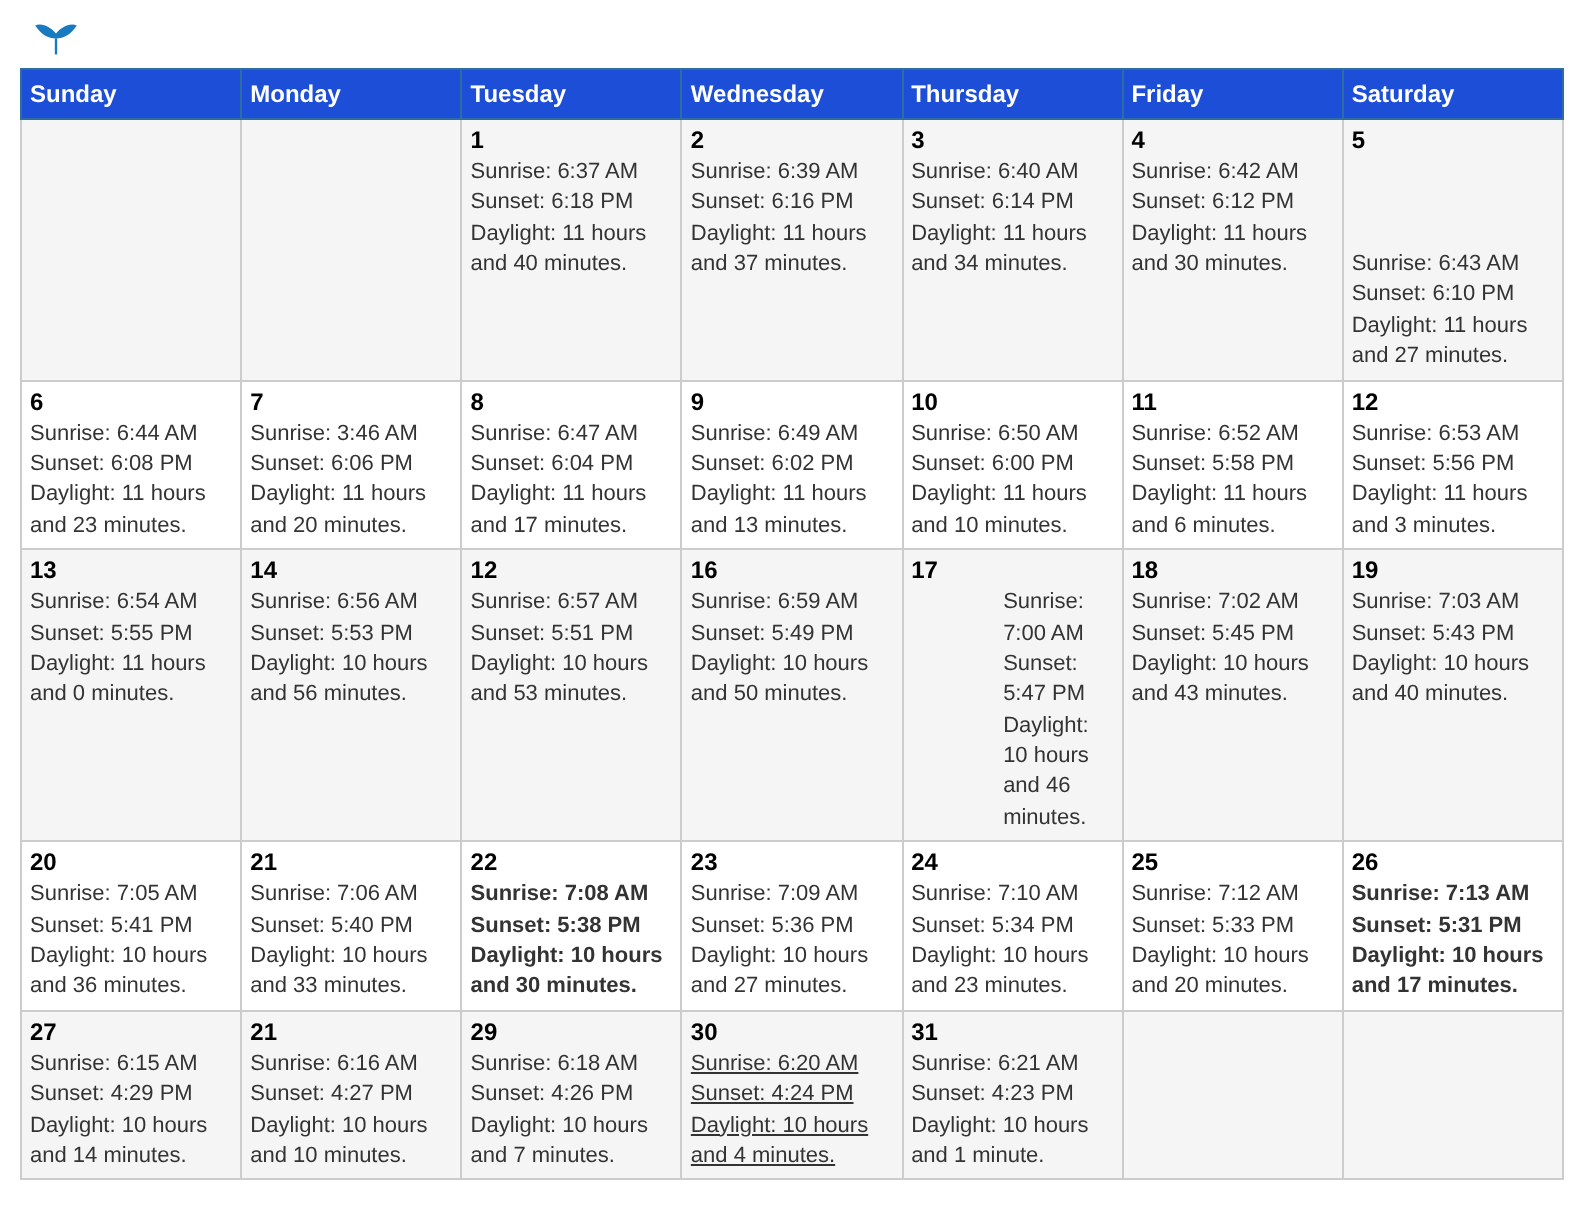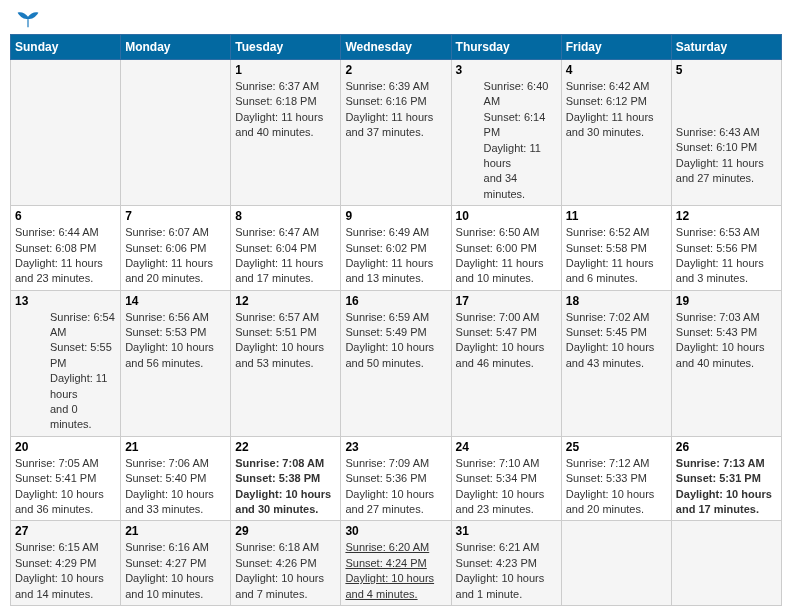--- a/index.html
+++ b/index.html
@@ -48,21 +48,21 @@
     .subtitle {
       font-size: 14px;
       color: #555;
     }
     .calendar {
       width: 100%;
       border-collapse: collapse;
       font-size: 11px;
     }
     .calendar thead th {
-      background-color: #0369a1;
+      background-color: #1d4ed8;
       color: #fff;
       padding: 5px 4px;
       text-align: left;
       font-size: 12px;
       font-weight: bold;
       border: 1px solid #2e6da4;
     }
     .calendar tbody td {
       border: 1px solid #ccc;
       padding: 3px 4px;
@@ -137,21 +137,21 @@
         </td>
         <td>
           <span class="day-number">2</span>
           <div class="day-info" style="white-space: pre-line;">Sunrise: 6:39 AM
 Sunset: 6:16 PM
 Daylight: 11 hours
 and 37 minutes.</div>
         </td>
         <td>
           <span class="day-number">3</span>
-          <div class="day-info" style="white-space: pre-line; margin-left: 28px;">Sunrise: 6:40 AM
+          <div class="day-info" style="white-space: pre-line;">Sunrise: 6:40 AM
 Sunset: 6:14 PM
 Daylight: 11 hours
 and 34 minutes.</div>
         </td>
         <td>
           <span class="day-number">4</span>
           <div class="day-info" style="white-space: pre-line;">Sunrise: 6:42 AM
 Sunset: 6:12 PM
 Daylight: 11 hours
 and 30 minutes.</div>
@@ -167,21 +167,21 @@
       <tr>
         <td>
           <span class="day-number">6</span>
           <div class="day-info" style="white-space: pre-line;">Sunrise: 6:44 AM
 Sunset: 6:08 PM
 Daylight: 11 hours
 and 23 minutes.</div>
         </td>
         <td>
           <span class="day-number">7</span>
-          <div class="day-info" style="white-space: pre-line;">Sunrise: 6:07 AM
+          <div class="day-info" style="white-space: pre-line;">Sunrise: 3:46 AM
 Sunset: 6:06 PM
 Daylight: 11 hours
 and 20 minutes.</div>
         </td>
         <td>
           <span class="day-number">8</span>
           <div class="day-info" style="white-space: pre-line;">Sunrise: 6:47 AM
 Sunset: 6:04 PM
 Daylight: 11 hours
 and 17 minutes.</div>
@@ -211,21 +211,21 @@
           <span class="day-number">12</span>
           <div class="day-info" style="white-space: pre-line;">Sunrise: 6:53 AM
 Sunset: 5:56 PM
 Daylight: 11 hours
 and 3 minutes.</div>
         </td>
       </tr>
       <tr>
         <td>
           <span class="day-number">13</span>
-          <div class="day-info" style="white-space: pre-line; margin-left: 35px;">Sunrise: 6:54 AM
+          <div class="day-info" style="white-space: pre-line;">Sunrise: 6:54 AM
 Sunset: 5:55 PM
 Daylight: 11 hours
 and 0 minutes.</div>
         </td>
         <td>
           <span class="day-number">14</span>
           <div class="day-info" style="white-space: pre-line;">Sunrise: 6:56 AM
 Sunset: 5:53 PM
 Daylight: 10 hours
 and 56 minutes.</div>
@@ -239,21 +239,21 @@
         </td>
         <td>
           <span class="day-number">16</span>
           <div class="day-info" style="white-space: pre-line;">Sunrise: 6:59 AM
 Sunset: 5:49 PM
 Daylight: 10 hours
 and 50 minutes.</div>
         </td>
         <td>
           <span class="day-number">17</span>
-          <div class="day-info" style="white-space: pre-line;">Sunrise: 7:00 AM
+          <div class="day-info" style="white-space: pre-line; margin-left: 46px;">Sunrise: 7:00 AM
 Sunset: 5:47 PM
 Daylight: 10 hours
 and 46 minutes.</div>
         </td>
         <td>
           <span class="day-number">18</span>
           <div class="day-info" style="white-space: pre-line;">Sunrise: 7:02 AM
 Sunset: 5:45 PM
 Daylight: 10 hours
 and 43 minutes.</div>

